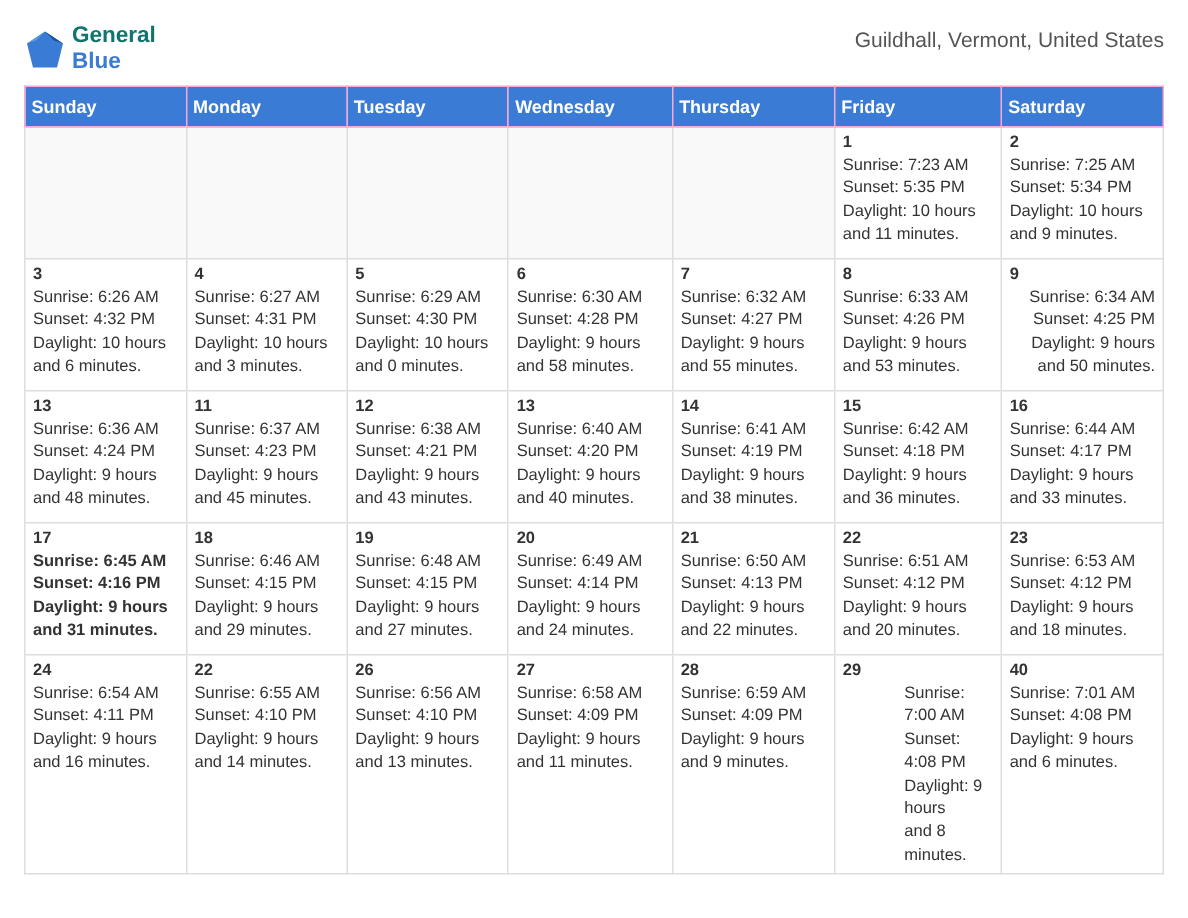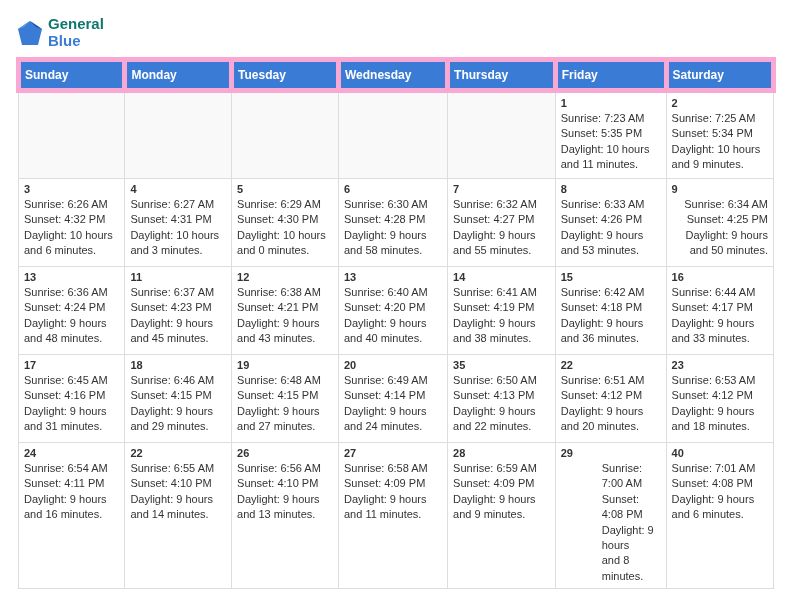--- a/index.html
+++ b/index.html
@@ -48,21 +48,21 @@
       border-collapse: collapse;
       border: 1px solid #ccc;
     }
     .calendar-table th {
       background-color: #3a7bd5;
       color: #fff;
       font-size: 12px;
       font-weight: bold;
       padding: 6px 4px;
       text-align: left;
-      border: 5px solid #f9a8d4;
+      border: 1px solid #f9a8d4;
     }
     .calendar-table td {
       vertical-align: top;
       border: 1px solid #ddd;
       padding: 4px 5px;
       font-size: 9.5px;
       color: #333;
       min-height: 80px;
       height: 88px;
       width: 113px;
@@ -97,20 +97,21 @@
       <polygon points="14,2 26,10 22,26 6,26 2,10" fill="#3a7bd5"></polygon>
       <polygon points="14,2 26,10 20,8" fill="#1a4fa0"></polygon>
       <polygon points="14,2 8,8 2,10" fill="#5a9be0"></polygon>
     </svg>
     <div class="logo-text">
       <div style="color:#0f766e;font-size:15px;font-weight:bold;line-height:1.1;">General</div>
       <div style="color:#3a7bd5;font-size:15px;font-weight:bold;line-height:1.1;">Blue</div>
     </div>
   </div>
   <div class="title-area">
+    <div class="location">Guildhall, Vermont, United States</div>
   </div>
 </div>
 
 <table class="calendar-table">
   <thead>
     <tr>
     <th>Sunday</th>
         <th>Monday</th>
         <th>Tuesday</th>
         <th>Wednesday</th>
@@ -239,21 +240,21 @@
           <span class="day-number">16</span>
           <div class="day-info" style="white-space: pre-line;">Sunrise: 6:44 AM
 Sunset: 4:17 PM
 Daylight: 9 hours
 and 33 minutes.</div>
         </td>
       </tr>
       <tr>
         <td class="has-data">
           <span class="day-number">17</span>
-          <div class="day-info" style="white-space: pre-line;">Sunrise: 6:45 AM
+          <div class="day-info" style="white-space: pre-line; font-weight: bold;">Sunrise: 6:45 AM
 Sunset: 4:16 PM
 Daylight: 9 hours
 and 31 minutes.</div>
         </td>
         <td class="has-data">
           <span class="day-number">18</span>
           <div class="day-info" style="white-space: pre-line;">Sunrise: 6:46 AM
 Sunset: 4:15 PM
 Daylight: 9 hours
 and 29 minutes.</div>
@@ -266,21 +267,21 @@
 and 27 minutes.</div>
         </td>
         <td class="has-data">
           <span class="day-number">20</span>
           <div class="day-info" style="white-space: pre-line;">Sunrise: 6:49 AM
 Sunset: 4:14 PM
 Daylight: 9 hours
 and 24 minutes.</div>
         </td>
         <td class="has-data">
-          <span class="day-number">35</span>
+          <span class="day-number">21</span>
           <div class="day-info" style="white-space: pre-line;">Sunrise: 6:50 AM
 Sunset: 4:13 PM
 Daylight: 9 hours
 and 22 minutes.</div>
         </td>
         <td class="has-data">
           <span class="day-number">22</span>
           <div class="day-info" style="white-space: pre-line;">Sunrise: 6:51 AM
 Sunset: 4:12 PM
 Daylight: 9 hours

